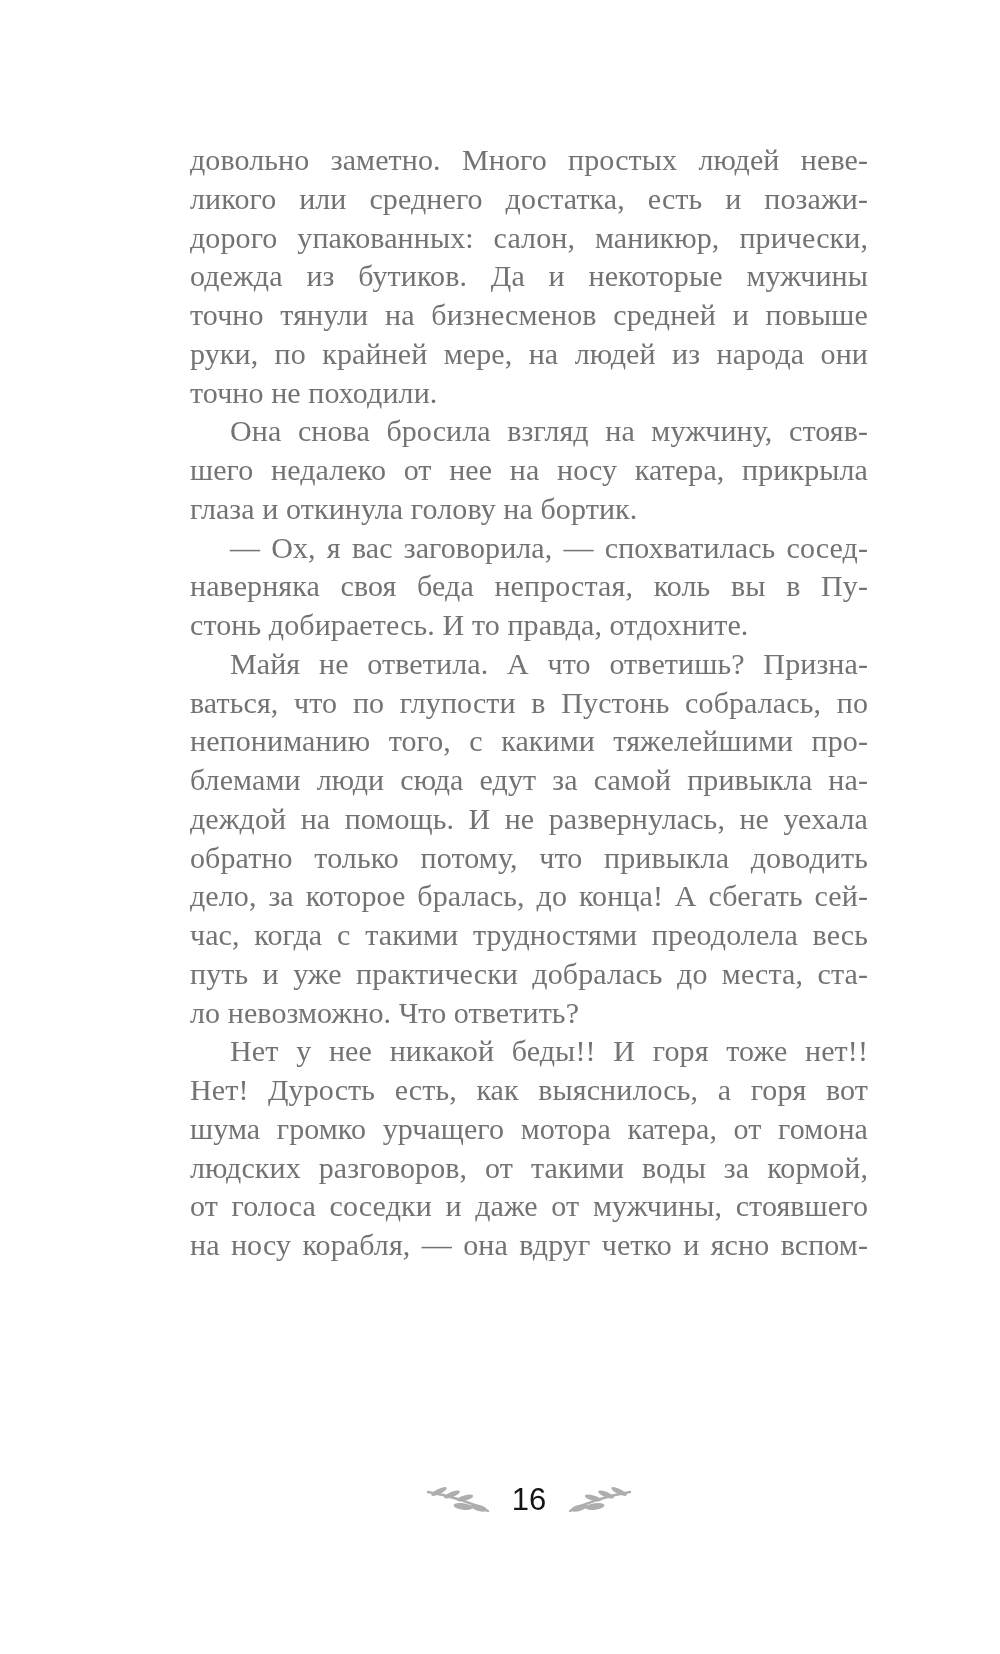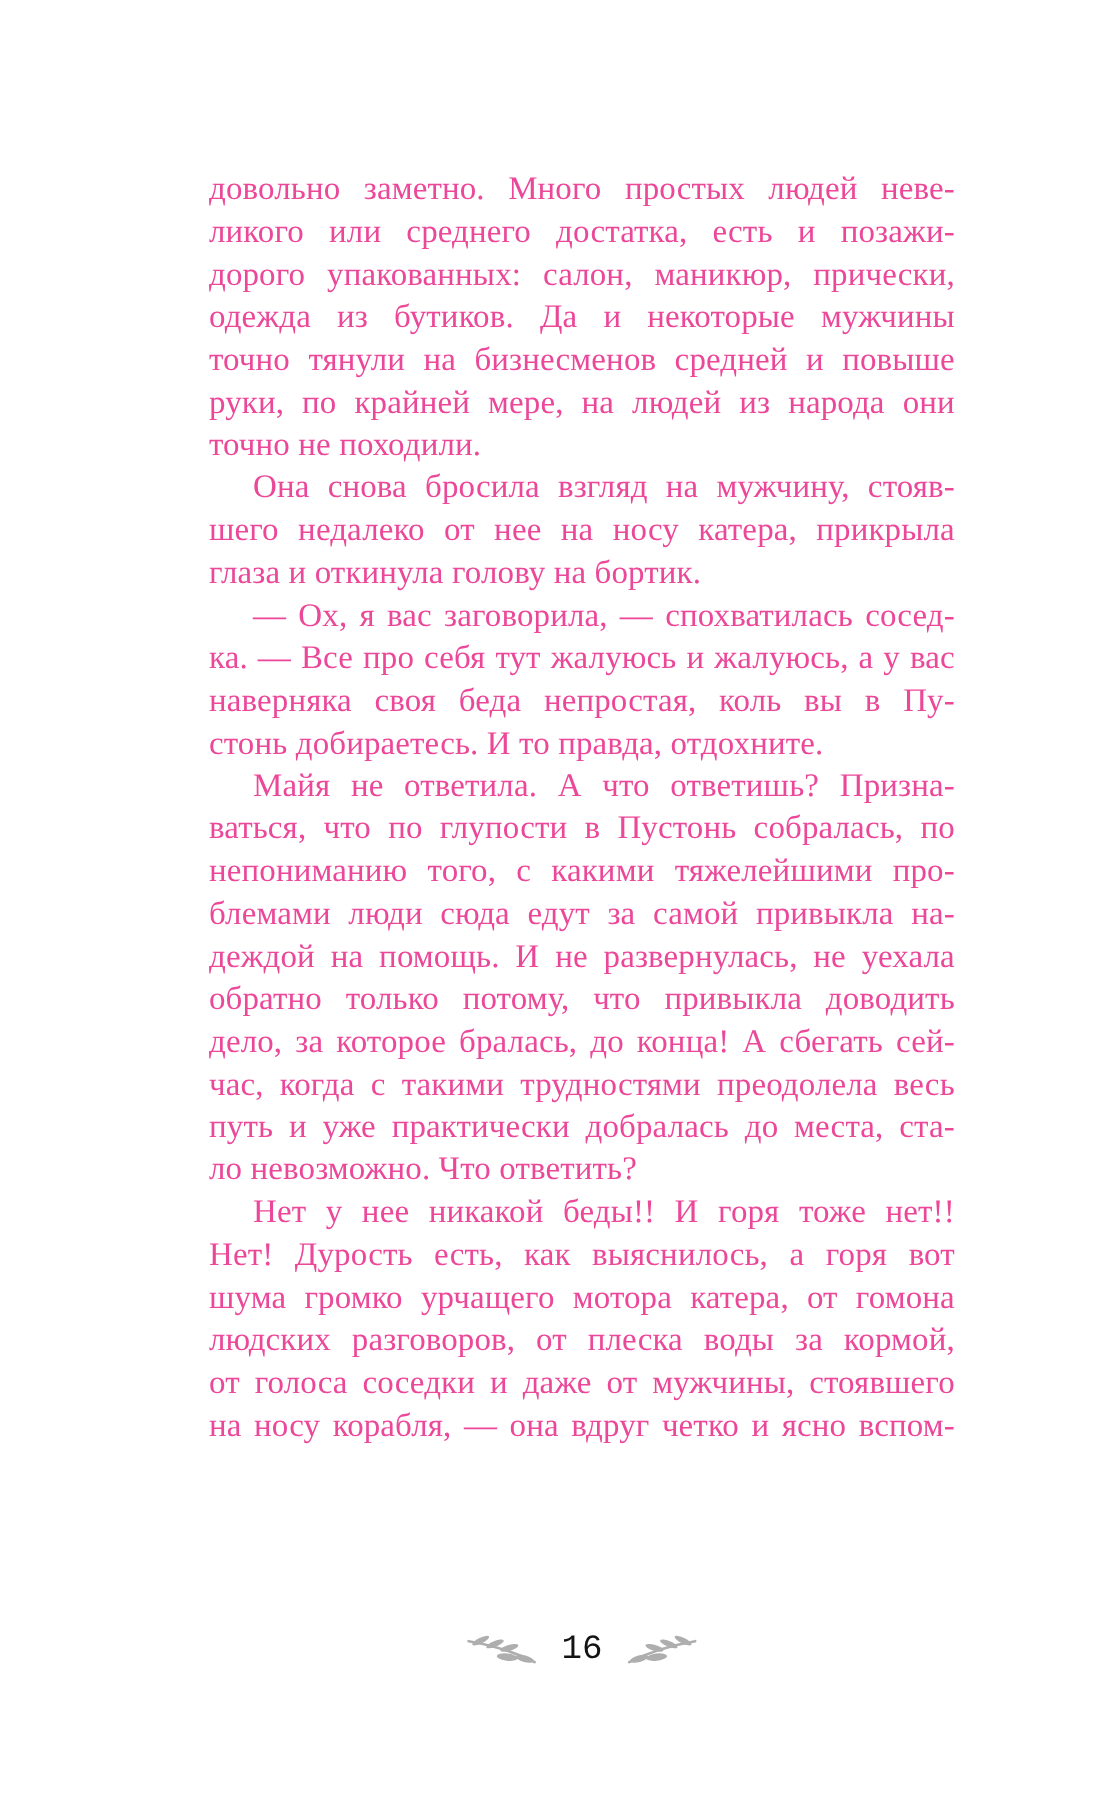--- a/index.html
+++ b/index.html
@@ -9,25 +9,25 @@
     font-family: "Liberation Serif", serif;
   }
   .page {
     position: relative;
     width: 1000px; height: 1654px;
     background: #ffffff;
     overflow: hidden;
   }
   .text-block {
     position: absolute;
-    left: 190px; top: 153px;
+    left: 190px; top: 141px;
     width: 678px;
     font-size: 30px;
     line-height: 38.75px;
-    color: #ec4899;
+    color: #737373;
     letter-spacing: 0.1px;
   }
   .line {
     text-align: justify;
     text-align-last: justify;
     white-space: nowrap;
     height: 38.75px;
   }
   .line.para-end {
     text-align: center;
@@ -39,21 +39,21 @@
   .footer {
     position: absolute;
     left: 190px; top: 1478px;
     width: 678px; height: 44px;
     display: flex;
     align-items: center;
     justify-content: center;
     gap: 22px;
   }
   .page-number {
-    font-family: Liberation Mono, monospace;
+    font-family: Liberation Sans, sans-serif;
     font-size: 31px;
     color: #141414;
     line-height: 1;
     padding-bottom: 2px;
   }
   .ornament { display: block; }
   .ornament.flip { transform: scaleX(-1); }
 </style>
 </head>
 <body>
@@ -65,37 +65,36 @@
       <div class="line">ликого или среднего достатка, есть и позажи-</div>
       <div class="line">дорого упакованных: салон, маникюр, прически,</div>
       <div class="line">одежда из бутиков. Да и некоторые мужчины</div>
       <div class="line">точно тянули на бизнесменов средней и повыше</div>
       <div class="line">руки, по крайней мере, на людей из народа они</div>
       <div class="line para-end">точно не походили.</div>
       <div class="line indent">Она снова бросила взгляд на мужчину, стояв-</div>
       <div class="line">шего недалеко от нее на носу катера, прикрыла</div>
       <div class="line para-end">глаза и откинула голову на бортик.</div>
       <div class="line indent">— Ох, я вас заговорила, — спохватилась сосед-</div>
-      <div class="line">ка. — Все про себя тут жалуюсь и жалуюсь, а у вас</div>
       <div class="line">наверняка своя беда непростая, коль вы в Пу-</div>
       <div class="line para-end">стонь добираетесь. И то правда, отдохните.</div>
       <div class="line indent">Майя не ответила. А что ответишь? Призна-</div>
       <div class="line">ваться, что по глупости в Пустонь собралась, по</div>
       <div class="line">непониманию того, с какими тяжелейшими про-</div>
       <div class="line">блемами люди сюда едут за самой привыкла на-</div>
       <div class="line">деждой на помощь. И не развернулась, не уехала</div>
       <div class="line">обратно только потому, что привыкла доводить</div>
       <div class="line">дело, за которое бралась, до конца! А сбегать сей-</div>
       <div class="line">час, когда с такими трудностями преодолела весь</div>
       <div class="line">путь и уже практически добралась до места, ста-</div>
       <div class="line para-end">ло невозможно. Что ответить?</div>
       <div class="line indent">Нет у нее никакой беды!! И горя тоже нет!!</div>
       <div class="line">Нет! Дурость есть, как выяснилось, а горя вот</div>
       <div class="line">шума громко урчащего мотора катера, от гомона</div>
-      <div class="line">людских разговоров, от плеска воды за кормой,</div>
+      <div class="line">людских разговоров, от такими воды за кормой,</div>
       <div class="line">от голоса соседки и даже от мужчины, стоявшего</div>
       <div class="line">на носу корабля, — она вдруг четко и ясно вспом-</div>
     </div>
 
   <div class="footer">
     <svg class="ornament" width="64" height="30" viewBox="0 0 64 30" aria-hidden="true">
       <g fill="#aeaeae">
         <path d="M2 7 C20 10, 42 16, 62 26" stroke="#aeaeae" stroke-width="2.4" fill="none" stroke-linecap="round"></path>
         <ellipse cx="13" cy="6.5" rx="8.5" ry="2.6" transform="rotate(-26 13 6.5)"></ellipse>
         <ellipse cx="26" cy="9.5" rx="8.5" ry="2.6" transform="rotate(-22 26 9.5)"></ellipse>

